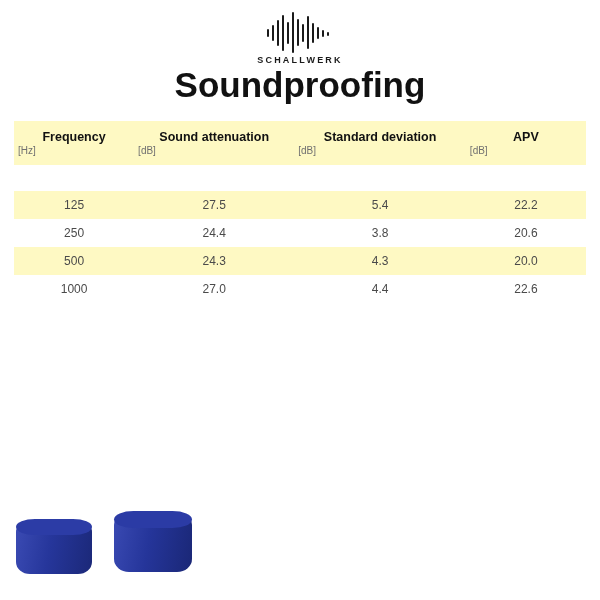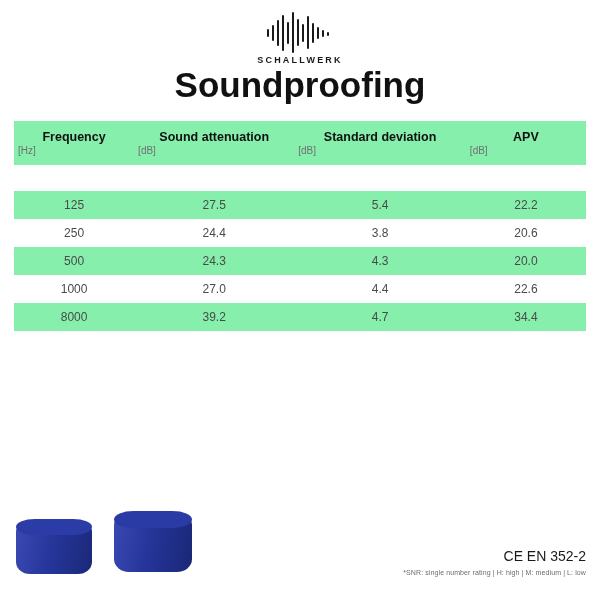--- a/index.html
+++ b/index.html
@@ -65,21 +65,21 @@
     text-align: left;
     padding: 0 4px 9px 4px;
     font-weight: 400;
   }
   tbody td {
     font-size: 12px;
     color: #4a4a4a;
     text-align: center;
     padding: 7px 4px;
   }
-  tr.shade td, tr.shade th { background: #86efac; }
+  tr.shade td, tr.shade th { background: #fef9c3; }
   tr.spacer td { height: 26px; padding: 0; }
 
   col.c-freq { width: 21%; }
   col.c-att  { width: 28%; }
   col.c-sd   { width: 30%; }
   col.c-apv  { width: 21%; }
 
   
   .plugs { position: absolute; left: 14px; bottom: 22px; width: 180px; height: 80px; }
   .plug {
@@ -193,37 +193,27 @@
           <td>24.3</td>
           <td>4.3</td>
           <td>20.0</td>
         </tr>
         <tr>
           <td>1000</td>
           <td>27.0</td>
           <td>4.4</td>
           <td>22.6</td>
         </tr>
-        <tr class="shade">
-          <td>8000</td>
-          <td>39.2</td>
-          <td>4.7</td>
-          <td>34.4</td>
-        </tr>
       </tbody>
     </table>
   </div>
 
   <div class="plugs">
     <div class="plug left">
         <div class="top"></div>
       </div>
     <div class="plug right">
         <div class="top"></div>
       </div>
   </div>
 
-  <div class="footer">
-    <div class="ce-line">CE EN 352-2</div>
-    <div class="fine-print">*SNR: single number rating | H: high | M: medium | L: low</div>
-  </div>
 
 </div>
 
 </body></html>

